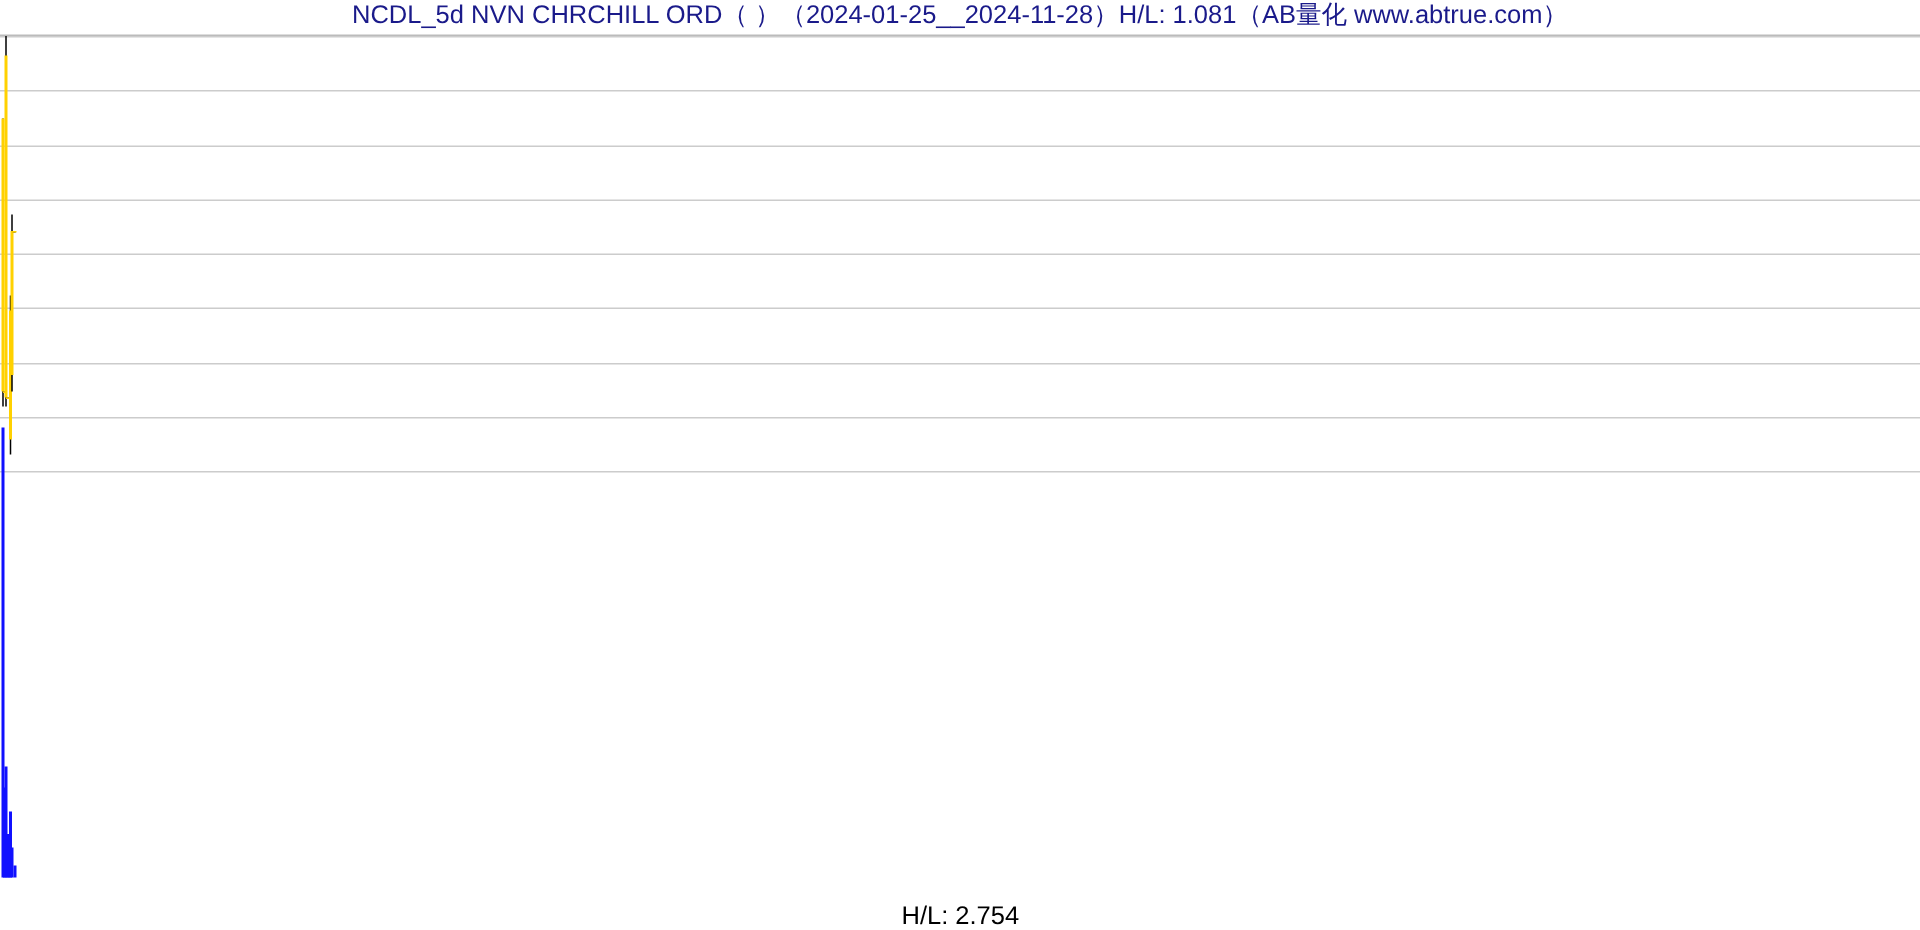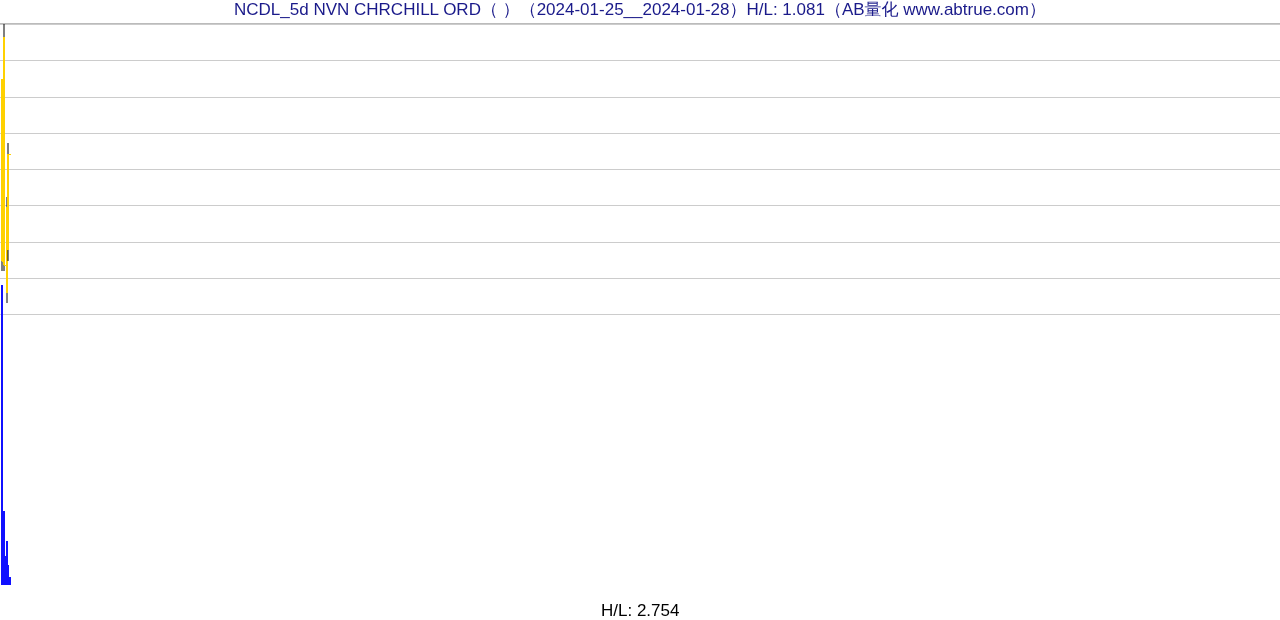--- a/index.html
+++ b/index.html
@@ -10,21 +10,21 @@
   .grid{position:absolute;left:0;right:0;height:0;border-top:1px solid #ccc}
   .candle{position:absolute;bottom:0}
   .candle .wick{position:absolute;left:50%;width:1px;background:#000;transform:translateX(-0.5px)}
   .candle .body{position:absolute;left:0;width:100%}
   .vbar{position:absolute;bottom:0}
   .vlabel{position:absolute;font-size:17px;color:#000}
 </style>
 </head>
 <body>
 
-<div class="title">NCDL_5d NVN CHRCHILL ORD（ ）（2024-01-25__2024-01-28）H/L: 1.081（AB量化  www.abtrue.com）</div>
+<div class="title">NCDL_5d NVN CHRCHILL ORD（ ）（2024-01-25__2024-11-28）H/L: 1.081（AB量化  www.abtrue.com）</div>
 
 <div class="panel price-panel" id="price-panel">
     <div class="grid" style="top: 0px;"></div>
     <div class="grid" style="top: 36.25px;"></div>
     <div class="grid" style="top: 72.5px;"></div>
     <div class="grid" style="top: 108.75px;"></div>
     <div class="grid" style="top: 145px;"></div>
     <div class="grid" style="top: 181.25px;"></div>
     <div class="grid" style="top: 217.5px;"></div>
     <div class="grid" style="top: 253.75px;"></div>

